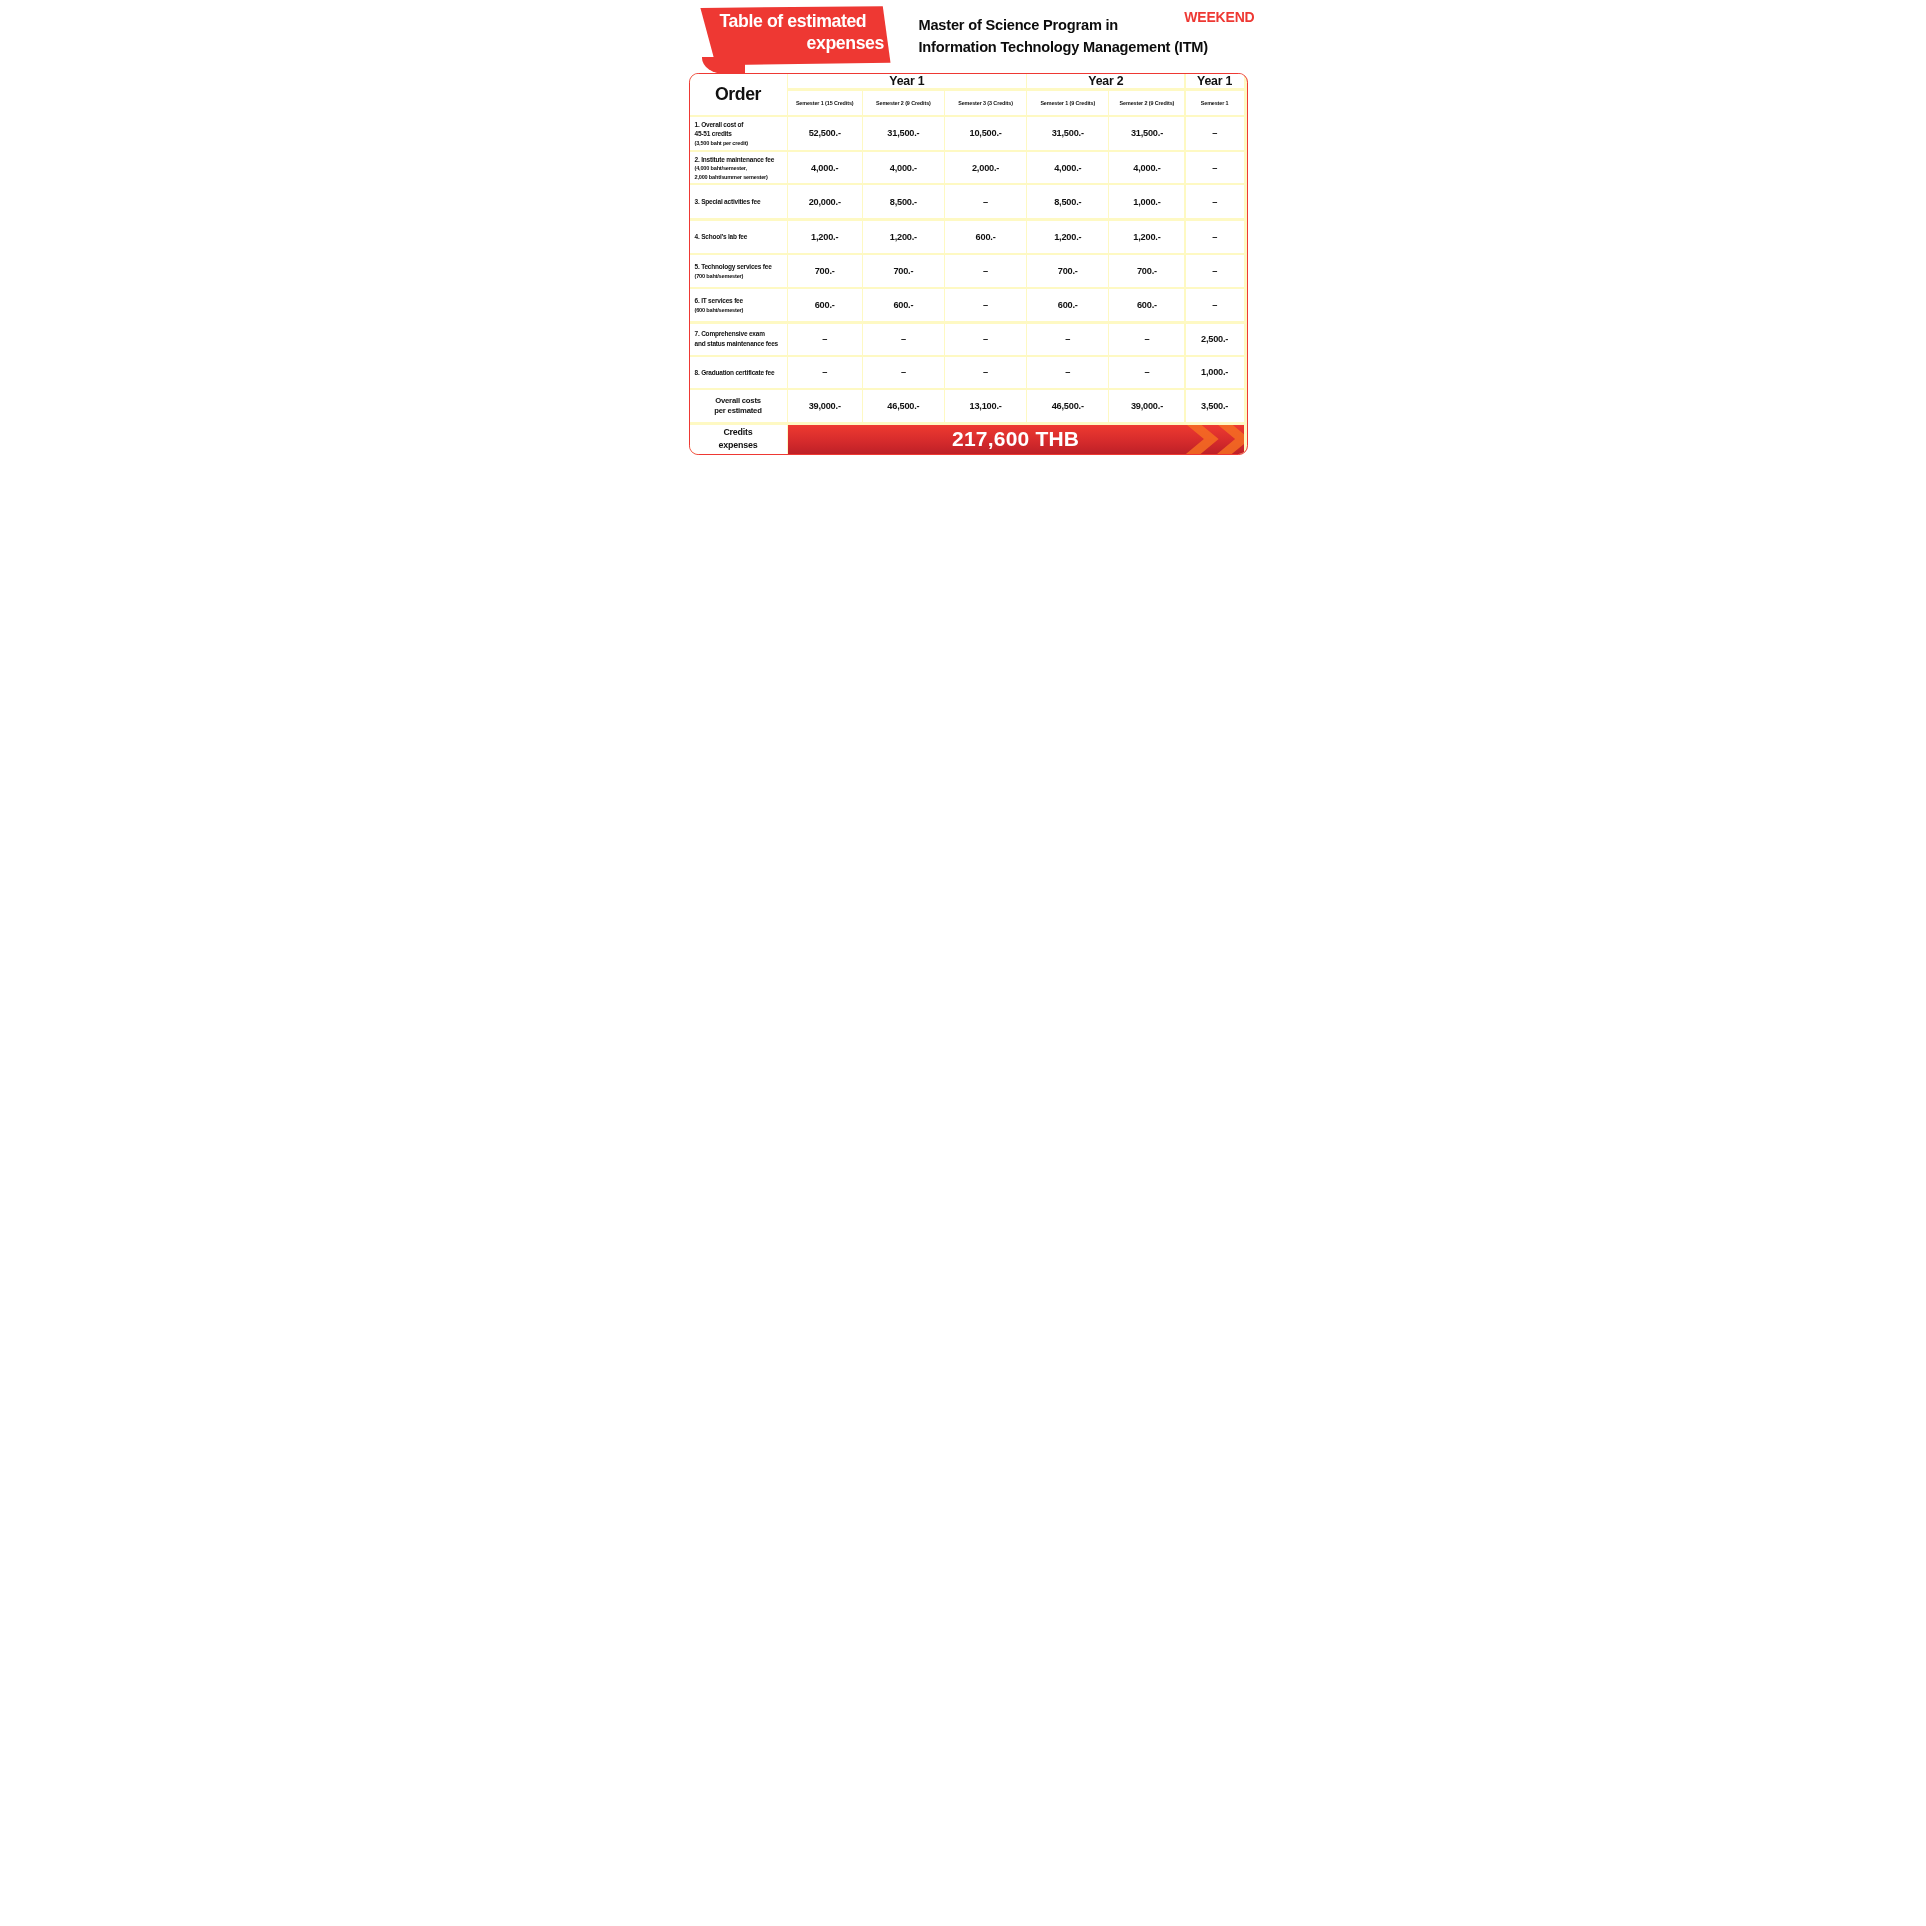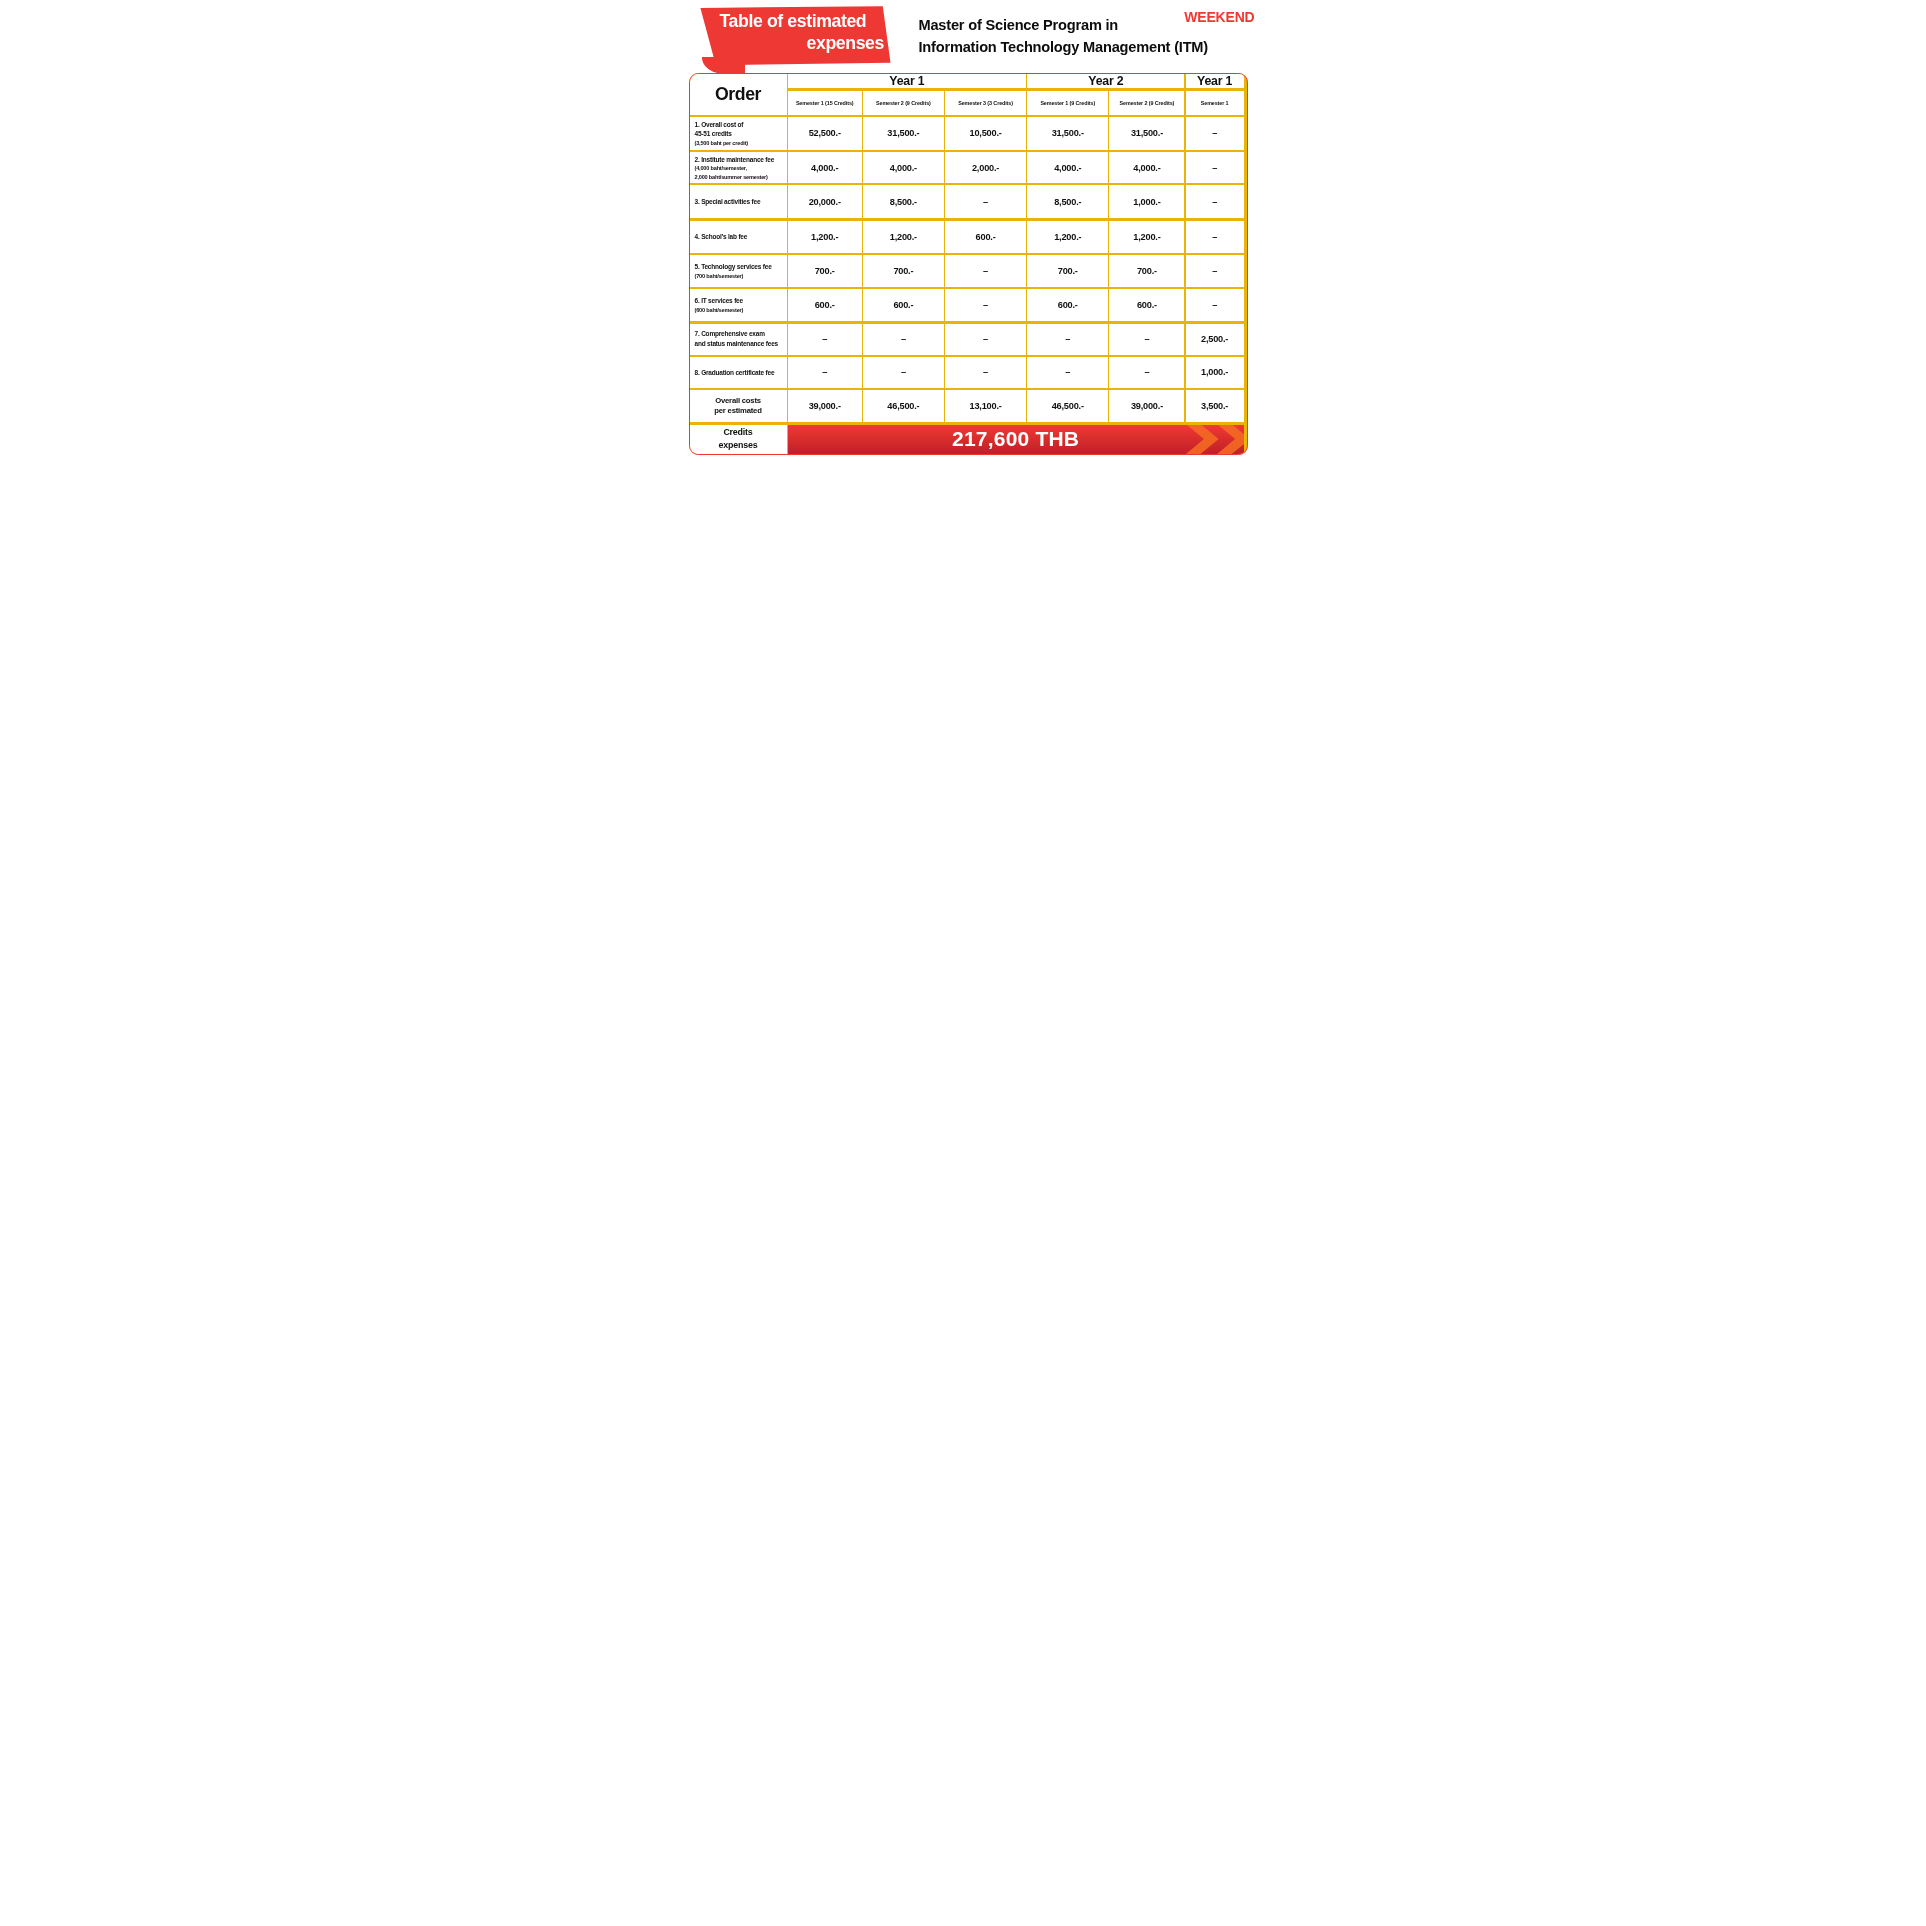--- a/index.html
+++ b/index.html
@@ -25,21 +25,21 @@
     position:absolute; left:254px; top:14px; font-size:14.6px; font-weight:bold;
     line-height:1.52; letter-spacing:-0.2px; color:#0d0d0d; white-space:nowrap; z-index:2;
   }
   .weekend-badge {
     position:absolute; right:7px; top:9.2px; font-size:14px; font-weight:bold;
     color:#ee3833; letter-spacing:-0.2px; z-index:4;
   }
   
   .grid {
     position:absolute; left:24px; top:73px; width:559px; height:382px;
-    box-sizing:border-box; background:#eab308;
+    box-sizing:border-box; background:#fef9c3;
     border:1.9px solid #ee3833; border-radius:9.2px; overflow:hidden;
     display:grid;
     grid-template-columns:97px 74px 81px 81px 81px 75px 58px;
     grid-template-rows:14.3px 24px 33px 31px 33px 32px 32px 32px 31px 31px 32px 29px;
     column-gap:1.2px; row-gap:2.3px;
   }
   .cell { background:#fff; display:flex; flex-direction:column; align-items:center; justify-content:center; }
   .order-cell { font-size:17.7px; font-weight:bold; letter-spacing:-0.4px; }
   .year-cell  { font-size:12.3px; font-weight:bold; letter-spacing:-0.2px; }
   .sem-cell   { font-size:5.4px; font-weight:bold; letter-spacing:-0.1px; white-space:nowrap; }

